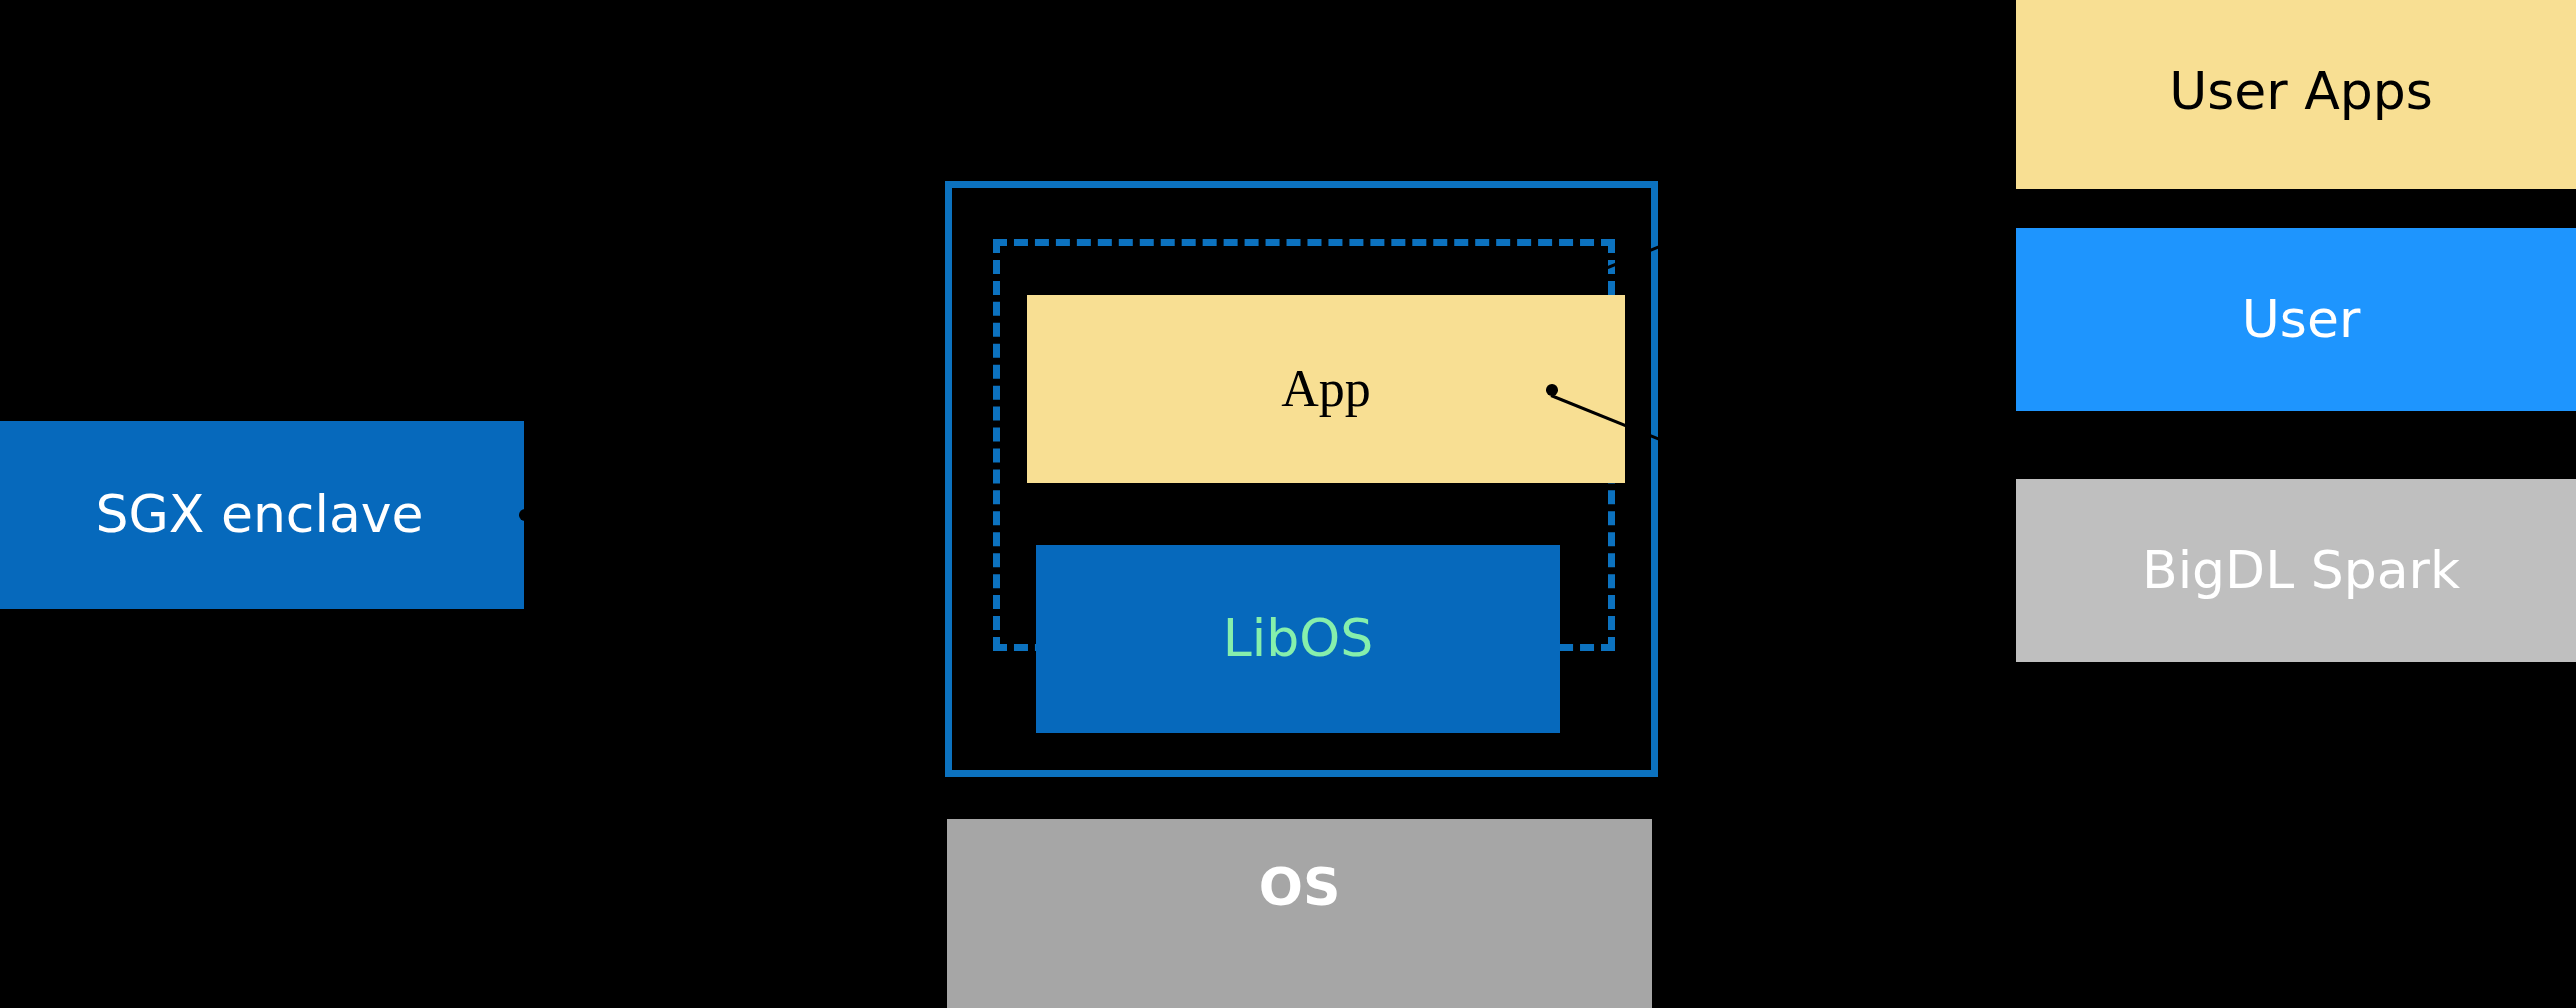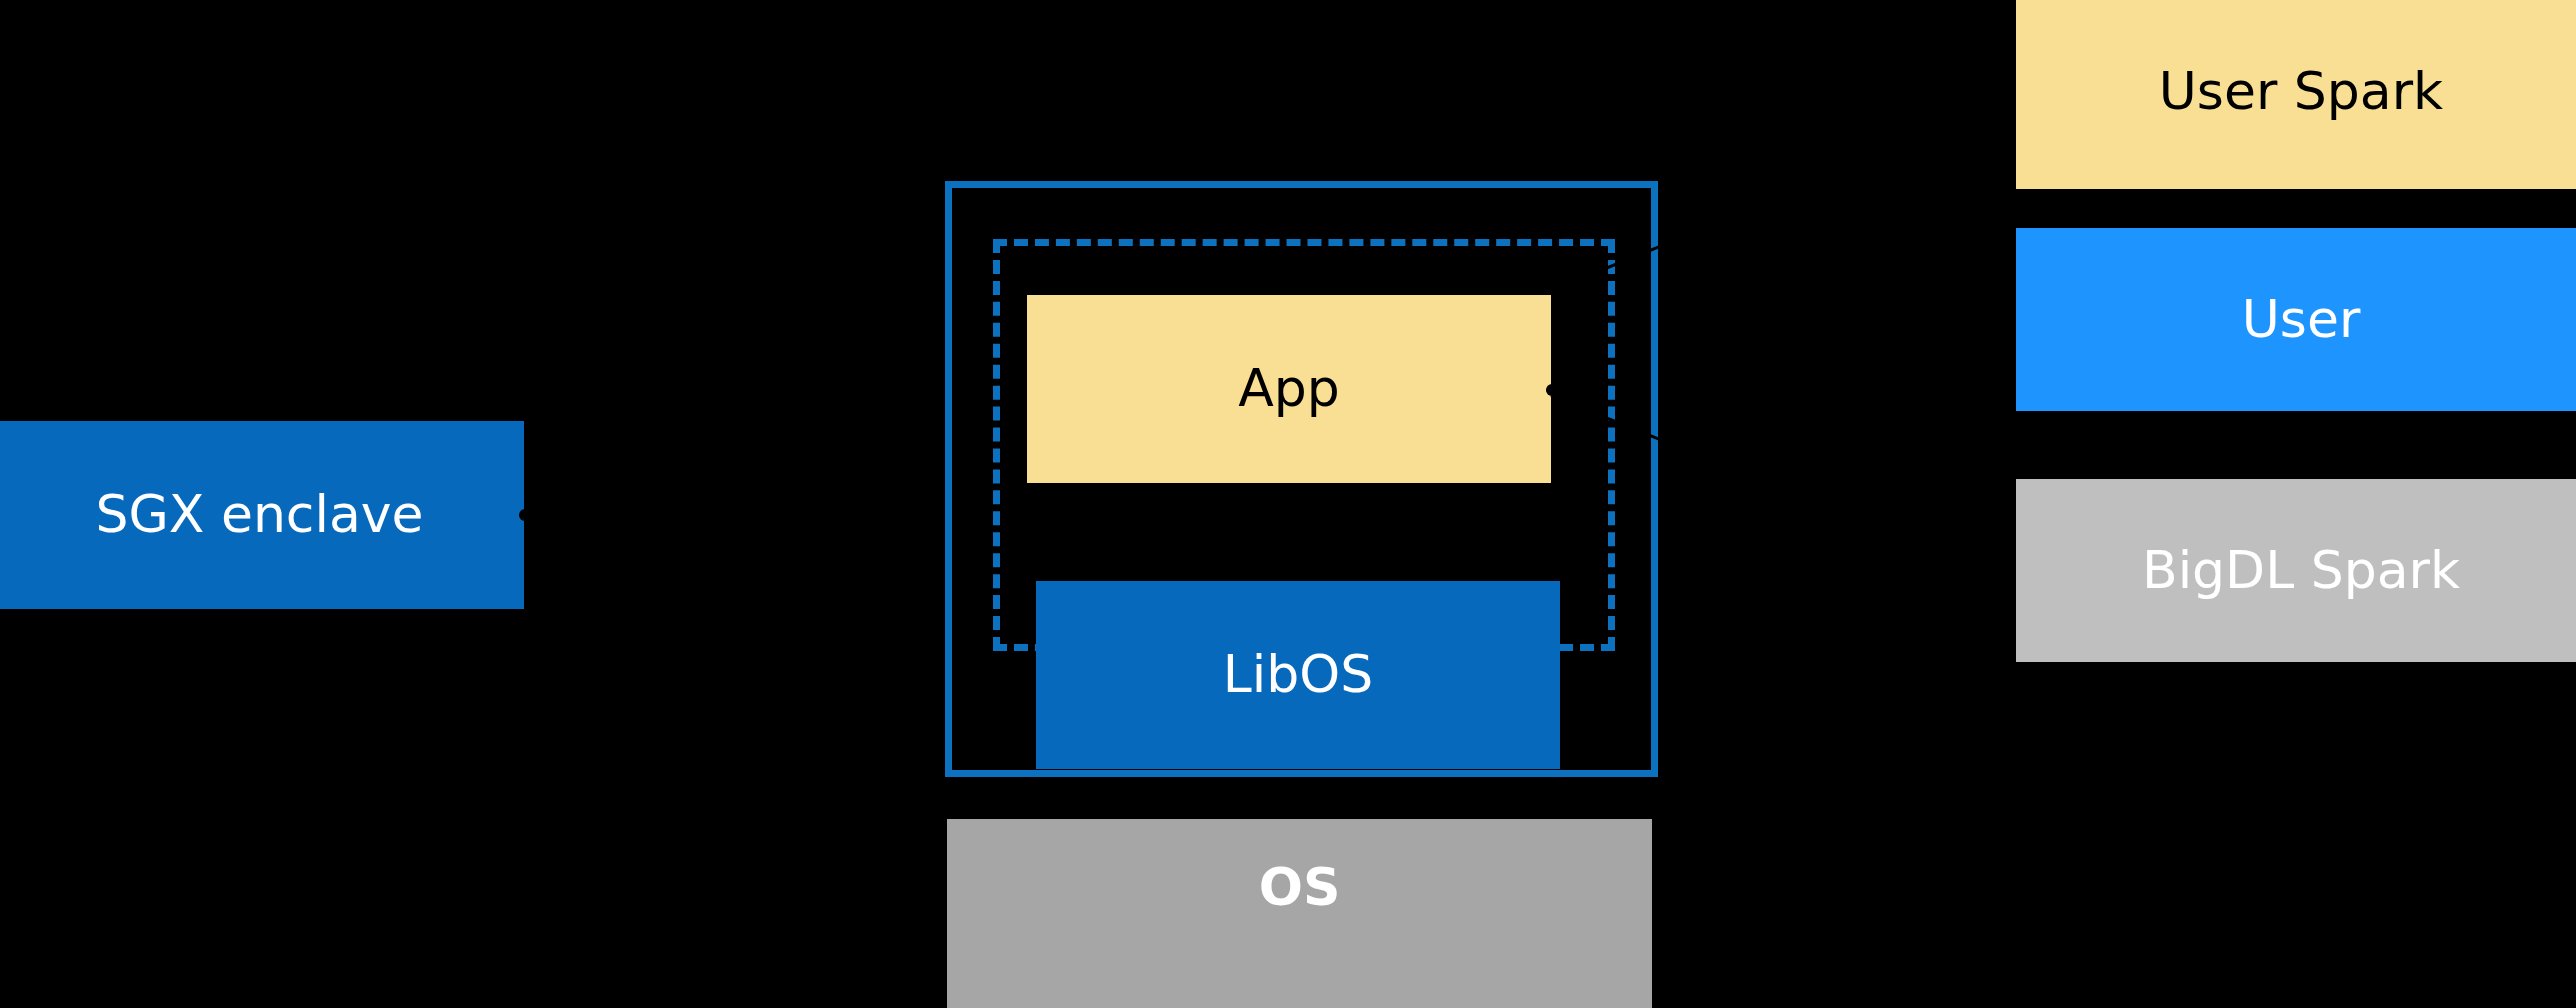--- a/index.html
+++ b/index.html
@@ -51,35 +51,35 @@
     left: 993px;
     top: 239px;
     width: 622px;
     height: 412px;
     border: 7.5px dashed #0C72BF;
     background: transparent;
   }
   #app-box {
     left: 1027px;
     top: 295px;
-    width: 524px;
+    width: 598px;
     height: 188px;
     background: #F8DF93;
     color: #000000;
     font-size: 52px;
+    font-family: Liberation Serif, serif;
   }
   #libos-box {
     left: 1036px;
     top: 545px;
     width: 524px;
     height: 188px;
     background: #0669BC;
-    color: #ffffff;
+    color: #86efac;
     font-size: 52px;
-    margin-top: 36px;
   }
   #os-box {
     left: 947px;
     top: 819px;
     width: 705px;
     height: 209px;
     background: #A6A6A6;
     color: #FFFFFF;
     font-size: 52px;
     font-weight: 700;
@@ -164,21 +164,21 @@
 
   <div class="box" id="libos-box">
     <span>LibOS</span>
   </div>
 
   <div class="box" id="os-box">
     <span>OS</span>
   </div>
 
   <div class="box" id="user-apps-box">
-    <span>User Spark</span>
+    <span>User Apps</span>
   </div>
 
   <div class="box" id="bigdl-box">
     <span>User</span>
   </div>
 
   <div class="box" id="apache-spark-box">
     <span>BigDL Spark</span>
   </div>
 

